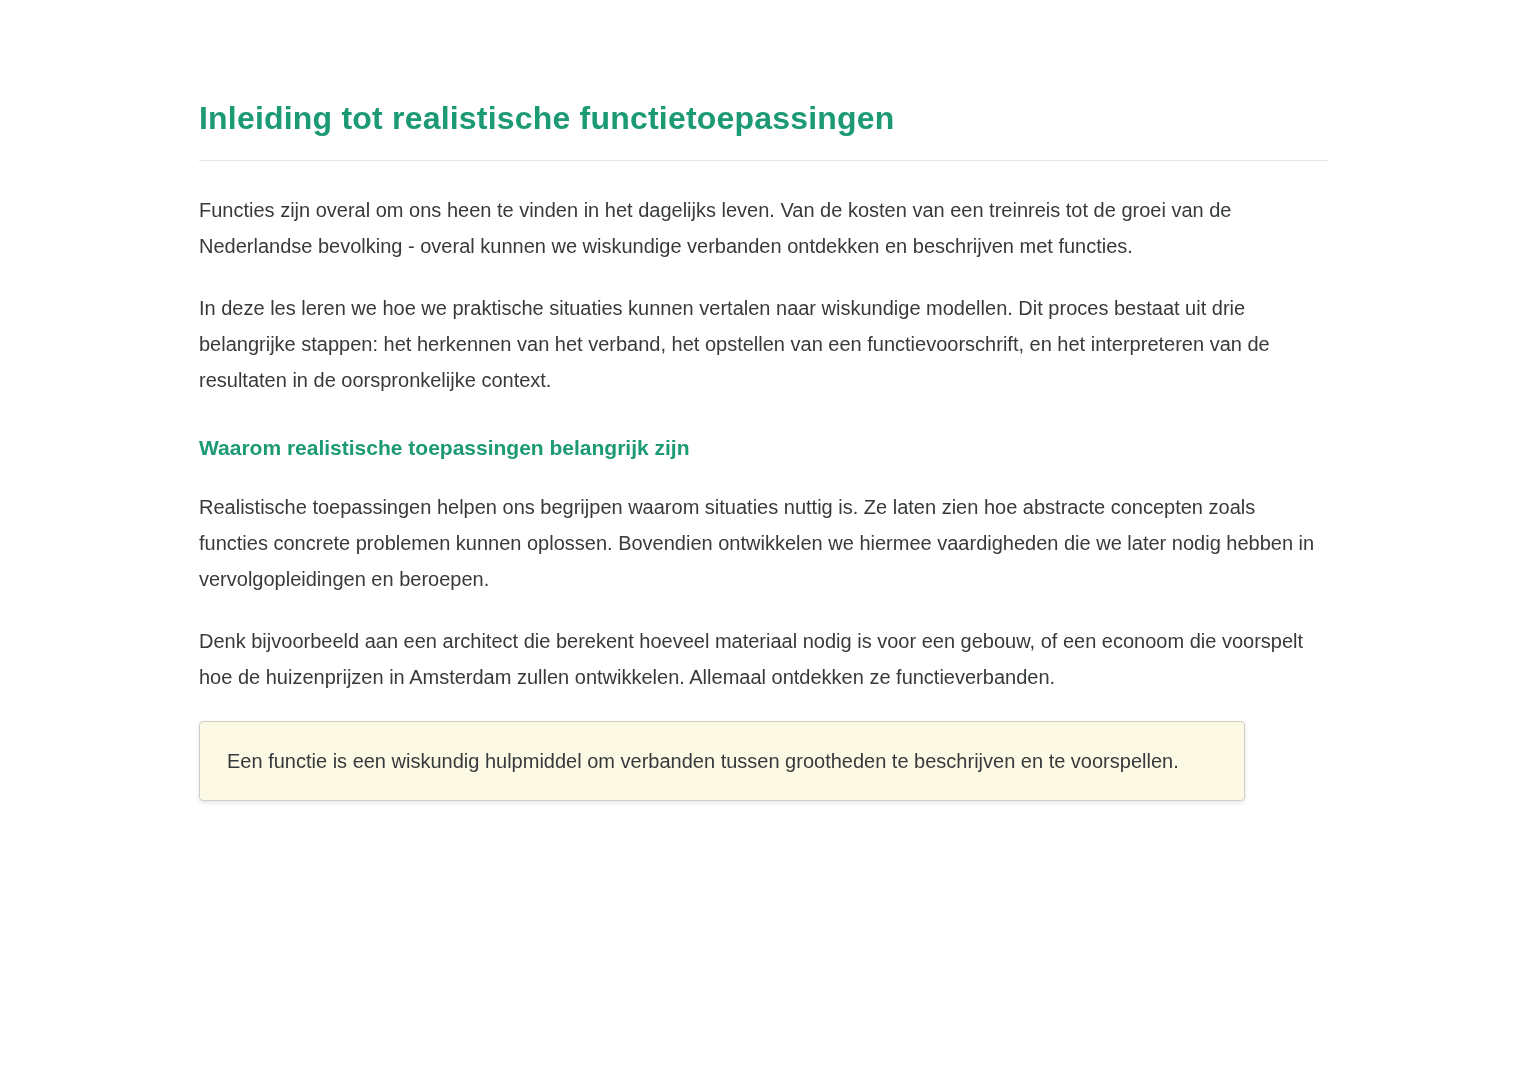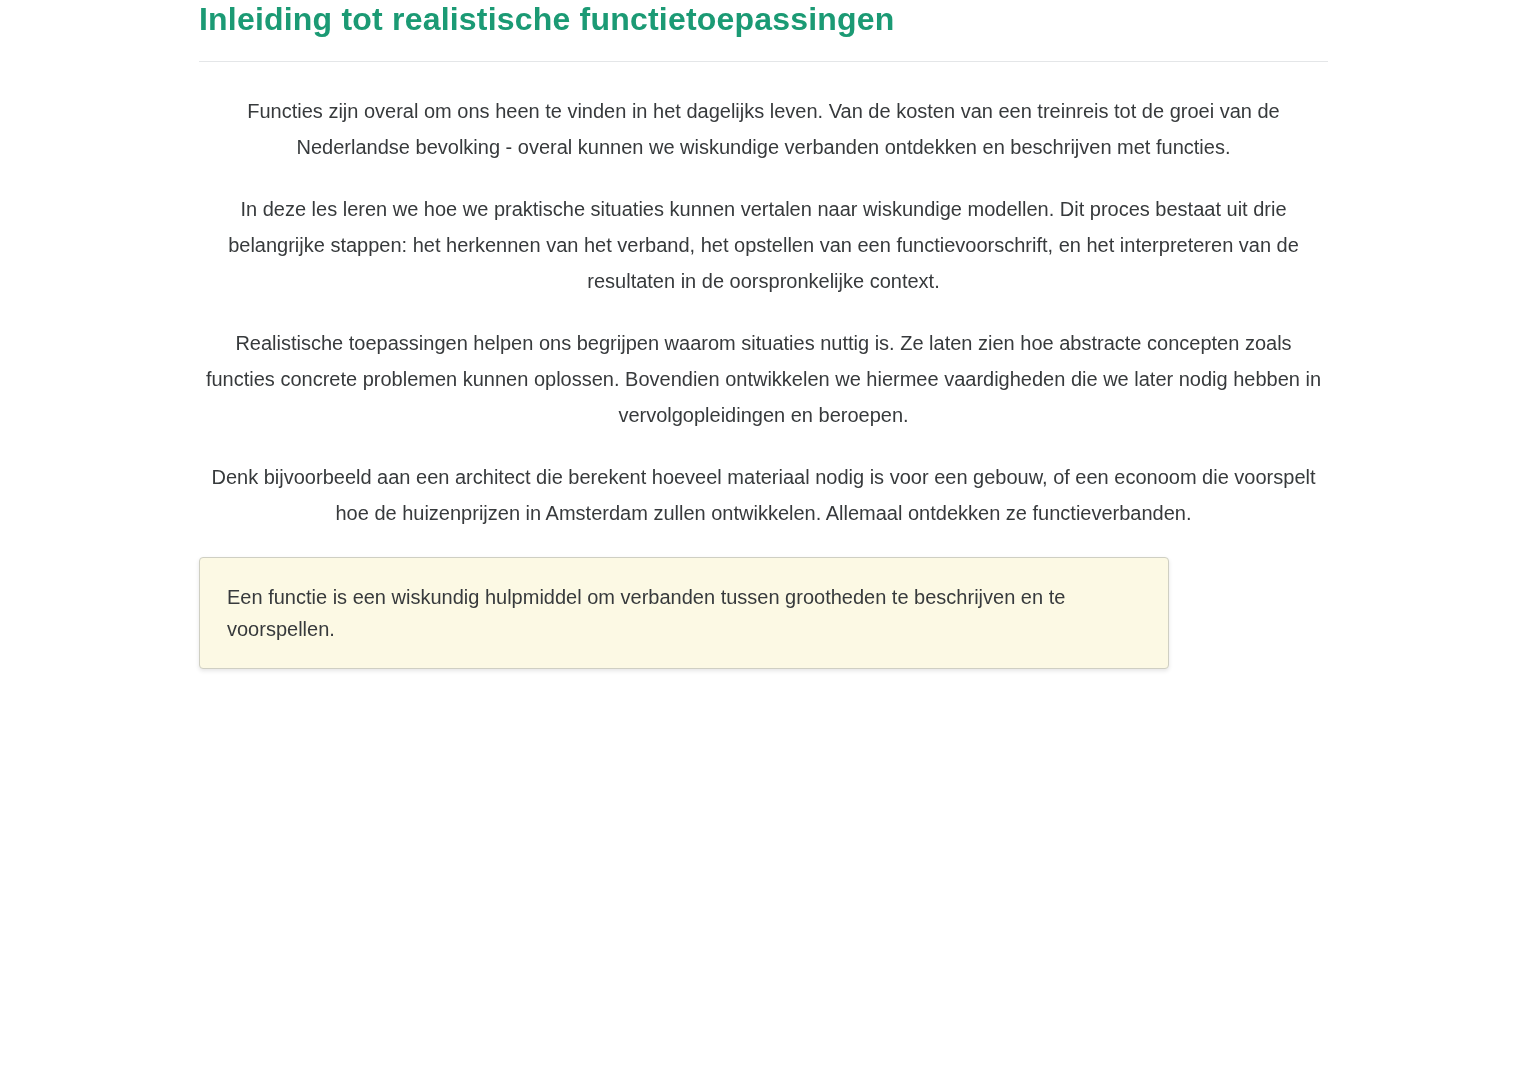--- a/index.html
+++ b/index.html
@@ -13,52 +13,52 @@
     height: 1080px;
     position: relative;
     font-family: "Liberation Sans", sans-serif;
     color: #373a3c;
     overflow: hidden;
   }
   .content {
     box-sizing: border-box;
     width: 1129px;
     margin-left: 199px;
+    padding-top: 99px;
   }
   h1.page-title {
     margin: 0 0 22px 0;
     font-size: 32px;
     line-height: 39px;
     font-weight: 600;
     color: #1b9a74;
     letter-spacing: 0.2px;
   }
   hr.title-divider {
     border: none;
     border-top: 1px solid #e4e6e8;
     margin: 0 0 31px 0;
     height: 0;
   }
   p.body-paragraph {
     margin: 0 0 26px 0;
     font-size: 20px;
     line-height: 36px;
     font-weight: 400;
-    text-align: center;
   }
   h3.section-heading {
     margin: 37px 0 28px 0;
     font-size: 21px;
     line-height: 26px;
     font-weight: 700;
     color: #1b9a74;
   }
   .callout {
     box-sizing: border-box;
-    width: 970px; 
+    width: 1046px; 
     margin-top: 19px;
     padding: 23px 27px;
     background: #fcf9e4;
     border: 1px solid #cfcfc3;
     border-radius: 4px;
     box-shadow: 0 2px 4px rgba(0,0,0,0.10);
     font-size: 20px;
     line-height: 32px;
     color: #373a3c;
   }
@@ -69,20 +69,21 @@
 <main class="content">
 
   <h1 class="page-title">Inleiding tot realistische functietoepassingen</h1>
 
   <hr class="title-divider">
 
   <p class="body-paragraph">Functies zijn overal om ons heen te vinden in het dagelijks leven. Van de kosten van een treinreis tot de groei van de Nederlandse bevolking - overal kunnen we wiskundige verbanden ontdekken en beschrijven met functies.</p>
 
   <p class="body-paragraph">In deze les leren we hoe we praktische situaties kunnen vertalen naar wiskundige modellen. Dit proces bestaat uit drie belangrijke stappen: het herkennen van het verband, het opstellen van een functievoorschrift, en het interpreteren van de resultaten in de oorspronkelijke context.</p>
 
+  <h3 class="section-heading">Waarom realistische toepassingen belangrijk zijn</h3>
 
   <p class="body-paragraph">Realistische toepassingen helpen ons begrijpen waarom situaties nuttig is. Ze laten zien hoe abstracte concepten zoals functies concrete problemen kunnen oplossen. Bovendien ontwikkelen we hiermee vaardigheden die we later nodig hebben in vervolgopleidingen en beroepen.</p>
 
   <p class="body-paragraph">Denk bijvoorbeeld aan een architect die berekent hoeveel materiaal nodig is voor een gebouw, of een econoom die voorspelt hoe de huizenprijzen in Amsterdam zullen ontwikkelen. Allemaal ontdekken ze functieverbanden.</p>
 
   <div class="callout">
     <span>Een functie is een wiskundig hulpmiddel om verbanden tussen grootheden te beschrijven en te voorspellen.</span>
   </div>
 
 </main>

